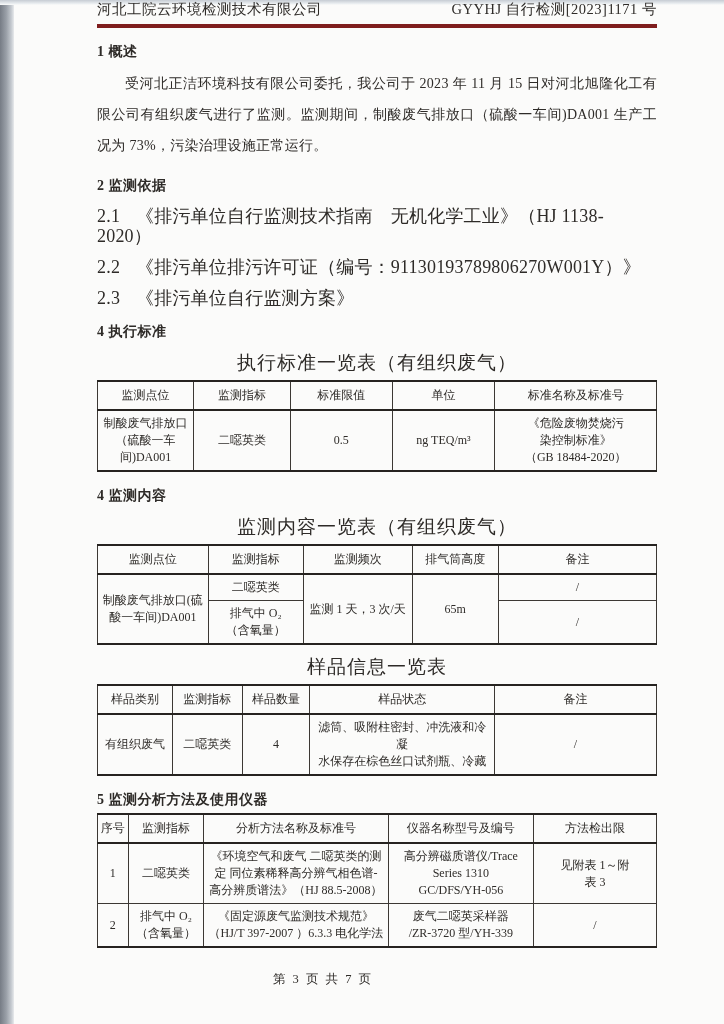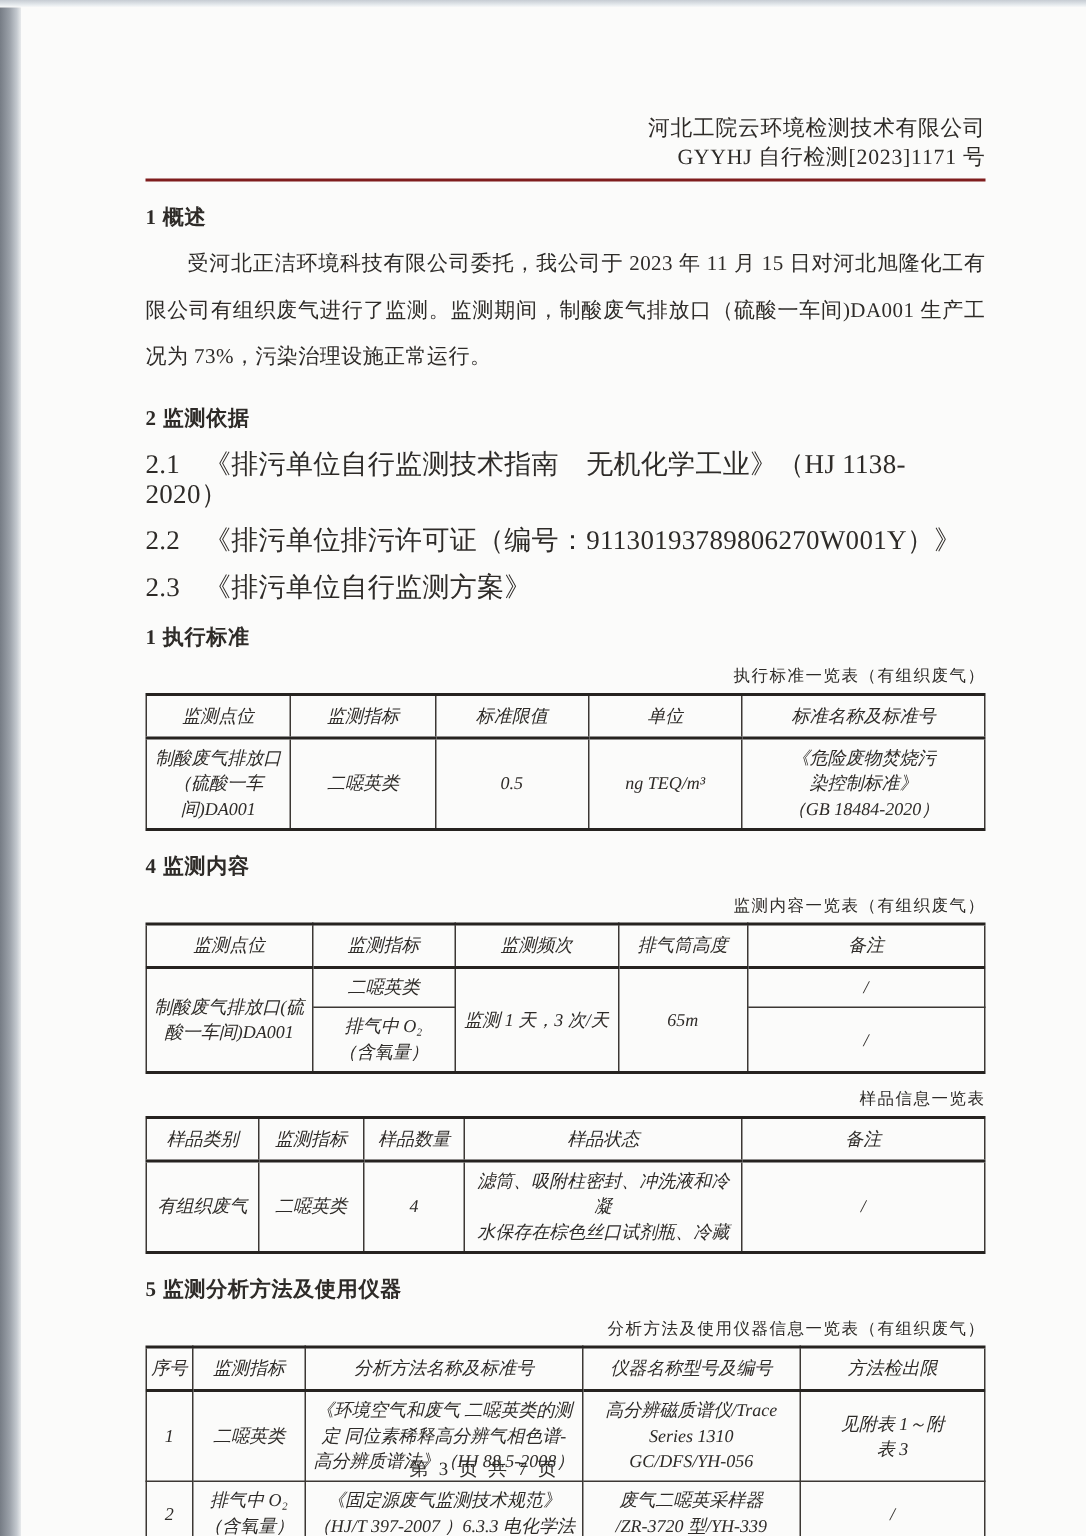--- a/index.html
+++ b/index.html
@@ -15,50 +15,49 @@
   }
   .scan-edge-top{
     position:absolute;left:0;top:0;width:724px;height:5px;
     background:linear-gradient(180deg,#c6ccd3 0%,#e9edf0 70%,#fbfbfa 100%);
   }
   .content{
     position:absolute;left:97px;top:0;width:560px;
   }
   .doc-header{
     display:flex;justify-content:space-between;align-items:flex-end;
-    padding-top:76px;padding-bottom:5px;
-    border-bottom:2px solid #7f1d1d;
-    font-size:14.5px;letter-spacing:.5px;flex-direction:column;
+    padding-bottom:5px;
+    border-bottom:4px solid #7f1d1d;
+    font-size:14.5px;letter-spacing:.5px;
   }
   .sec-title{
     font-weight:bold;font-size:14px;letter-spacing:.5px;
     margin:15px 0 0 0;
   }
   .para{
     margin:7px 0 16px 0;font-size:14px;line-height:31px;
     text-indent:2em;text-align:justify;letter-spacing:.3px;
   }
   .basis-list{margin-top:5px;}
   .basis-item{font-size:18px;line-height:20px;margin-top:11px;letter-spacing:.2px;}
   .item-no{display:inline-block;min-width:24px;margin-right:15px;}
   .tbl-caption{
-    text-align:right;font-size:11px;margin-top:9px;letter-spacing:1px;
+    text-align:center;font-size:19px;margin-top:9px;letter-spacing:1px;
   }
   table.tbl{
     width:100%;border-collapse:collapse;table-layout:fixed;
     margin-top:4px;
     border-top:2.5px solid #262320;border-bottom:2.5px solid #262320;
   }
   .tbl th,.tbl td{
     border:1px solid #3c3834;
     font-size:12px;font-weight:normal;
     text-align:center;vertical-align:middle;
     padding:4px 2px;line-height:17px;color:#2e2b28;
     overflow:hidden;
-    font-style:italic;
   }
   .tbl thead th{border-bottom:2px solid #262320;padding:5px 2px;}
   .ml{white-space:pre-line;}
   .footer{
     position:absolute;left:97px;bottom:36px;width:452px;
     text-align:center;font-size:12.5px;letter-spacing:2px;
   }
   .t1 .c1{width:17.2%}.t1 .c2{width:17.3%}.t1 .c3{width:18.2%}.t1 .c4{width:18.4%}.t1 .c5{width:28.9%}
   .t2 .c1{width:19.8%}.t2 .c2{width:17.0%}.t2 .c3{width:19.5%}.t2 .c4{width:15.4%}.t2 .c5{width:28.3%}
   .t3 .c1{width:13.4%}.t3 .c2{width:12.5%}.t3 .c3{width:12.1%}.t3 .c4{width:33.0%}.t3 .c5{width:29.0%}
@@ -86,21 +85,21 @@
       <span class="item-no">2.1</span><span>《排污单位自行监测技术指南　无机化学工业》（HJ 1138-2020）</span>
     </div>
     <div class="basis-item">
       <span class="item-no">2.2</span><span>《排污单位排污许可证（编号：91130193789806270W001Y）》</span>
     </div>
     <div class="basis-item">
       <span class="item-no">2.3</span><span>《排污单位自行监测方案》</span>
     </div>
   </div>
 
-  <div class="sec-title">1 执行标准</div>
+  <div class="sec-title">4 执行标准</div>
   <div class="tbl-caption">执行标准一览表（有组织废气）</div>
   <table class="tbl t1">
     <colgroup>
         <col class="c1">
         <col class="c2">
         <col class="c3">
         <col class="c4">
         <col class="c5">
       </colgroup>
     <thead>
@@ -187,21 +186,20 @@
         <td>二噁英类</td>
         <td>4</td>
         <td class="ml">滤筒、吸附柱密封、冲洗液和冷凝
 水保存在棕色丝口试剂瓶、冷藏</td>
         <td>/</td>
       </tr>
     </tbody>
   </table>
 
   <div class="sec-title">5 监测分析方法及使用仪器</div>
-  <div class="tbl-caption">分析方法及使用仪器信息一览表（有组织废气）</div>
   <table class="tbl t4">
     <colgroup>
         <col class="c1">
         <col class="c2">
         <col class="c3">
         <col class="c4">
         <col class="c5">
       </colgroup>
     <thead>
       <tr>

